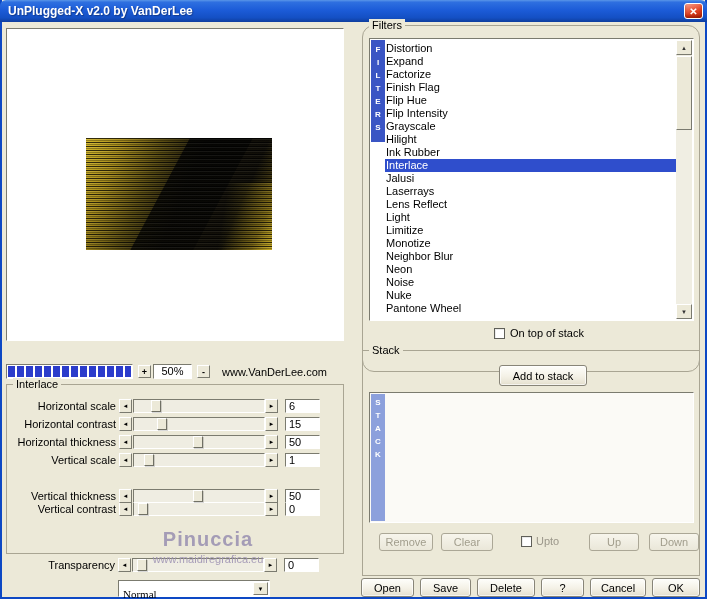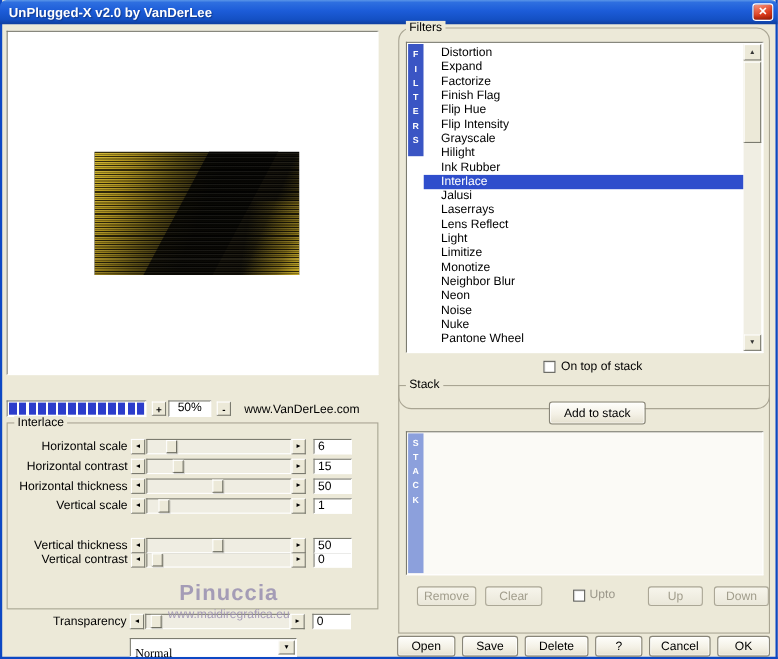--- a/index.html
+++ b/index.html
@@ -82,21 +82,21 @@
   .watermark { position: absolute; left: 118px; top: 528px; width: 180px; text-align: center; z-index: 5; pointer-events: none; }
   .wm-name { font-size: 20px; font-weight: bold; letter-spacing: 1px; color: rgba(152,142,176,0.85); }
   .wm-url  { font-size: 11px; margin-top: 2px; color: rgba(158,148,180,0.9); }
   
   .filters-box { left: 362px; top: 25px; width: 338px; height: 347px; border-radius: 12px; }
   .listbox { position: absolute; left: 6px; top: 12px; width: 325px; height: 283px; background: #fff; border: 1px solid; border-color: #7B7B6F #FFF #FFF #7B7B6F; }
   .vstrip { position: absolute; display: flex; flex-direction: column; align-items: center; color: #fff; font-size: 8px; font-weight: bold; }
   .vstrip span { display: block; height: 13px; line-height: 13px; }
   .filters-strip { left: 1px; top: 1px; width: 14px; height: 102px; background: #3A55C4; padding-top: 3px; }
   .filter-items { position: absolute; left: 15px; top: 1px; right: 17px; bottom: 1px; overflow: hidden; padding-top: 2px; }
-  .list-item { height: 13px; line-height: 13px; padding-left: 16px; white-space: nowrap; }
+  .list-item { height: 13px; line-height: 13px; padding-left: 1px; white-space: nowrap; }
   .list-item.selected { background: #2F4ECC; color: #fff; }
   .scrollbar { position: absolute; top: 1px; right: 1px; bottom: 1px; width: 16px; background: #F0EEE3; }
   .sb-btn { position: absolute; left: 0; width: 16px; height: 15px; background: #ECE9D8; border: 1px solid; border-color: #FFF #7A7A6F #7A7A6F #FFF; display: flex; align-items: center; justify-content: center; font-size: 6px; color: #333; }
   .sb-up { top: 0; } .sb-down { bottom: 0; }
   .sb-thumb { position: absolute; left: 0; top: 16px; width: 16px; height: 74px; background: #ECE9D8; border: 1px solid; border-color: #FFF #7A7A6F #7A7A6F #FFF; }
   .ontop-row { position: absolute; left: 494px; top: 327px; display: flex; gap: 5px; align-items: center; }
   
   .stack-box { left: 362px; top: 350px; width: 338px; height: 226px; }
   .add-stack { left: 136px; top: 14px; width: 88px; height: 21px; }
   .stack-list { position: absolute; left: 6px; top: 41px; width: 325px; height: 131px; background: #FBFAF6; border: 1px solid; border-color: #7B7B6F #FFF #FFF #7B7B6F; }

